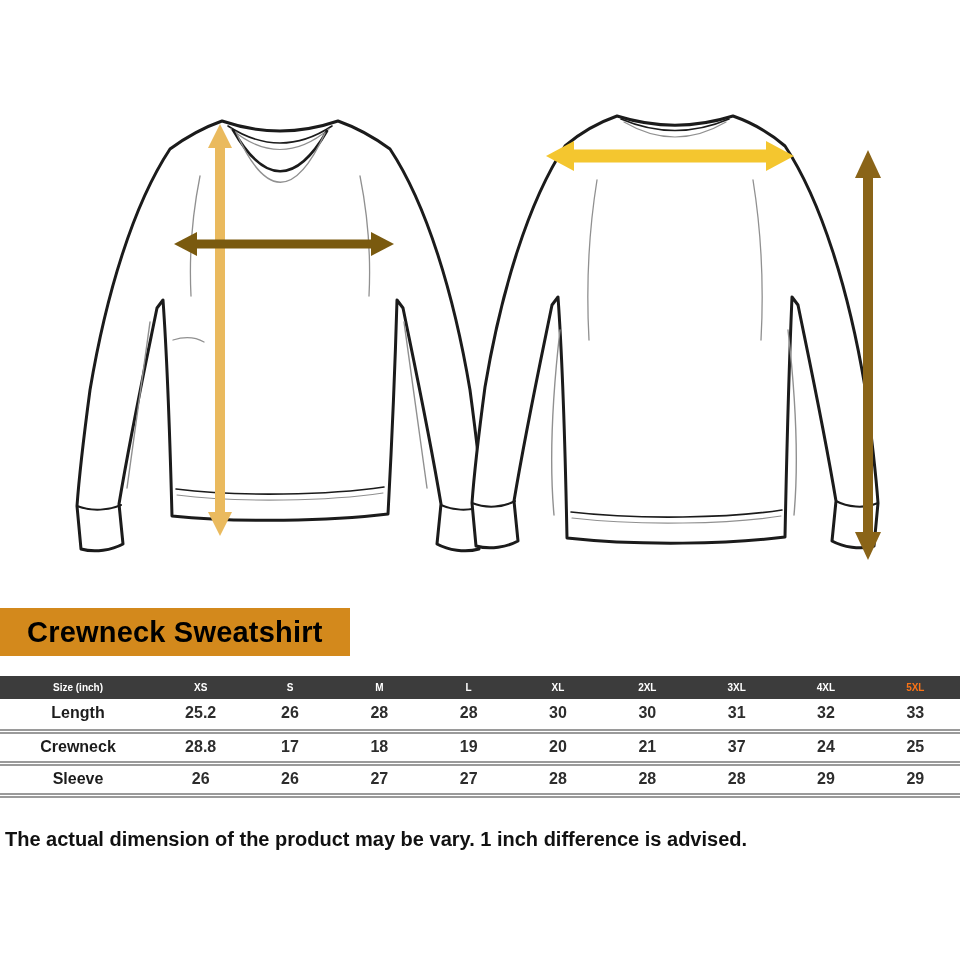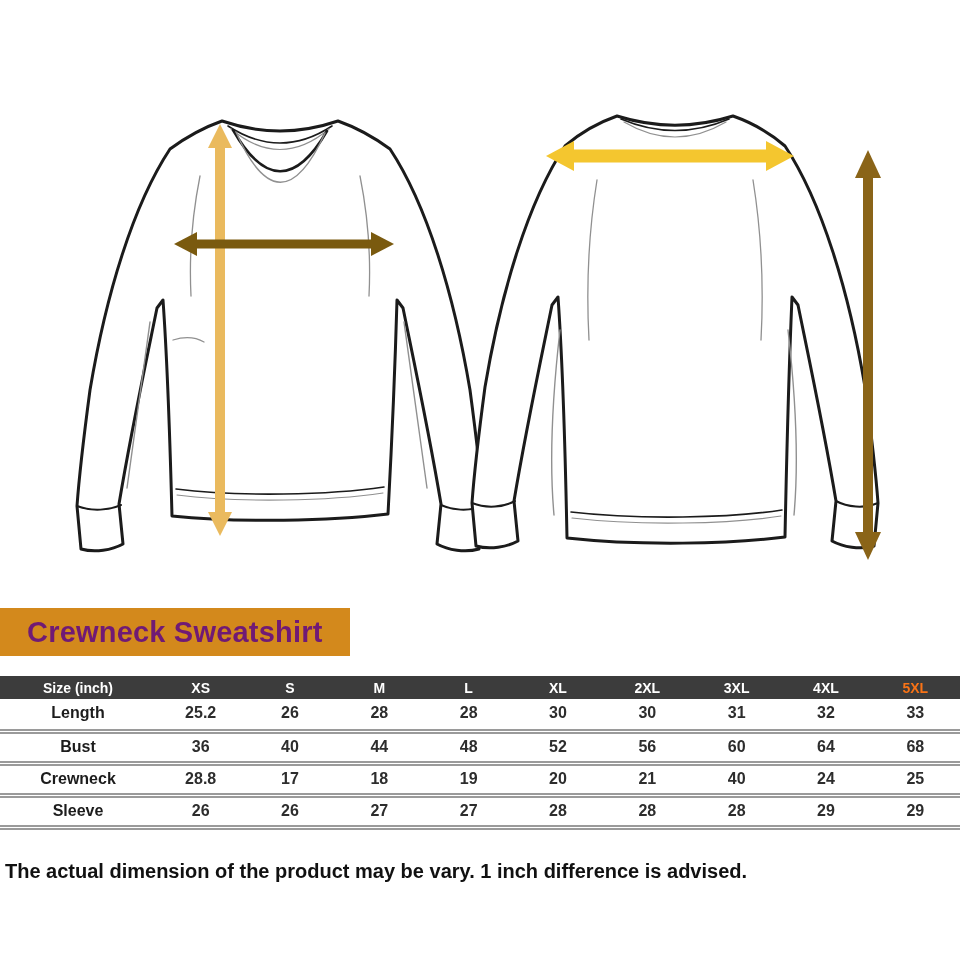--- a/index.html
+++ b/index.html
@@ -21,21 +21,21 @@
 
   table.size-table {
     width: 960px;
     border-collapse: collapse;
     table-layout: fixed;
     margin-top: 20px;
   }
   table.size-table col.first-col { width: 156px; }
   table.size-table thead tr { height: 23px; }
   table.size-table thead th {
-    font-size: 14px;
+    font-size: 10px;
     font-weight: bold;
     text-align: center;
     padding: 0;
   }
   table.size-table tbody tr { height: 32px; padding-left: 24px; }
   table.size-table tbody th,
   table.size-table tbody td {
     text-align: center;
     font-weight: bold;
     color: #2d2d2d;
@@ -120,21 +120,21 @@
 
     <g>
       <line x1="868" y1="174" x2="868" y2="536" stroke-width="10" stroke="#8a6418"></line>
       <polygon points="868,150 855,178 881,178" fill="#8a6418"></polygon>
       <polygon points="868,560 855,532 881,532" fill="#8a6418"></polygon>
     </g>
   </svg>
 
   
   <div class="banner" style="background-color: rgb(211, 137, 28);">
-    <span style="color: #701a75;">Crewneck Sweatshirt</span>
+    <span style="color: #000000;">Crewneck Sweatshirt</span>
   </div>
 
   
   <table class="size-table">
     <colgroup>
       <col class="first-col">
         <col>
         <col>
         <col>
         <col>
@@ -165,40 +165,28 @@
         <td>26</td>
         <td>28</td>
         <td>28</td>
         <td>30</td>
         <td>30</td>
         <td>31</td>
         <td>32</td>
         <td>33</td>
       </tr>
       <tr>
-        <th>Bust</th>
-        <td>36</td>
-        <td>40</td>
-        <td>44</td>
-        <td>48</td>
-        <td>52</td>
-        <td>56</td>
-        <td>60</td>
-        <td>64</td>
-        <td>68</td>
-      </tr>
-      <tr>
         <th>Crewneck</th>
         <td>28.8</td>
         <td>17</td>
         <td>18</td>
         <td>19</td>
         <td>20</td>
         <td>21</td>
-        <td>40</td>
+        <td>37</td>
         <td>24</td>
         <td>25</td>
       </tr>
       <tr>
         <th>Sleeve</th>
         <td>26</td>
         <td>26</td>
         <td>27</td>
         <td>27</td>
         <td>28</td>

